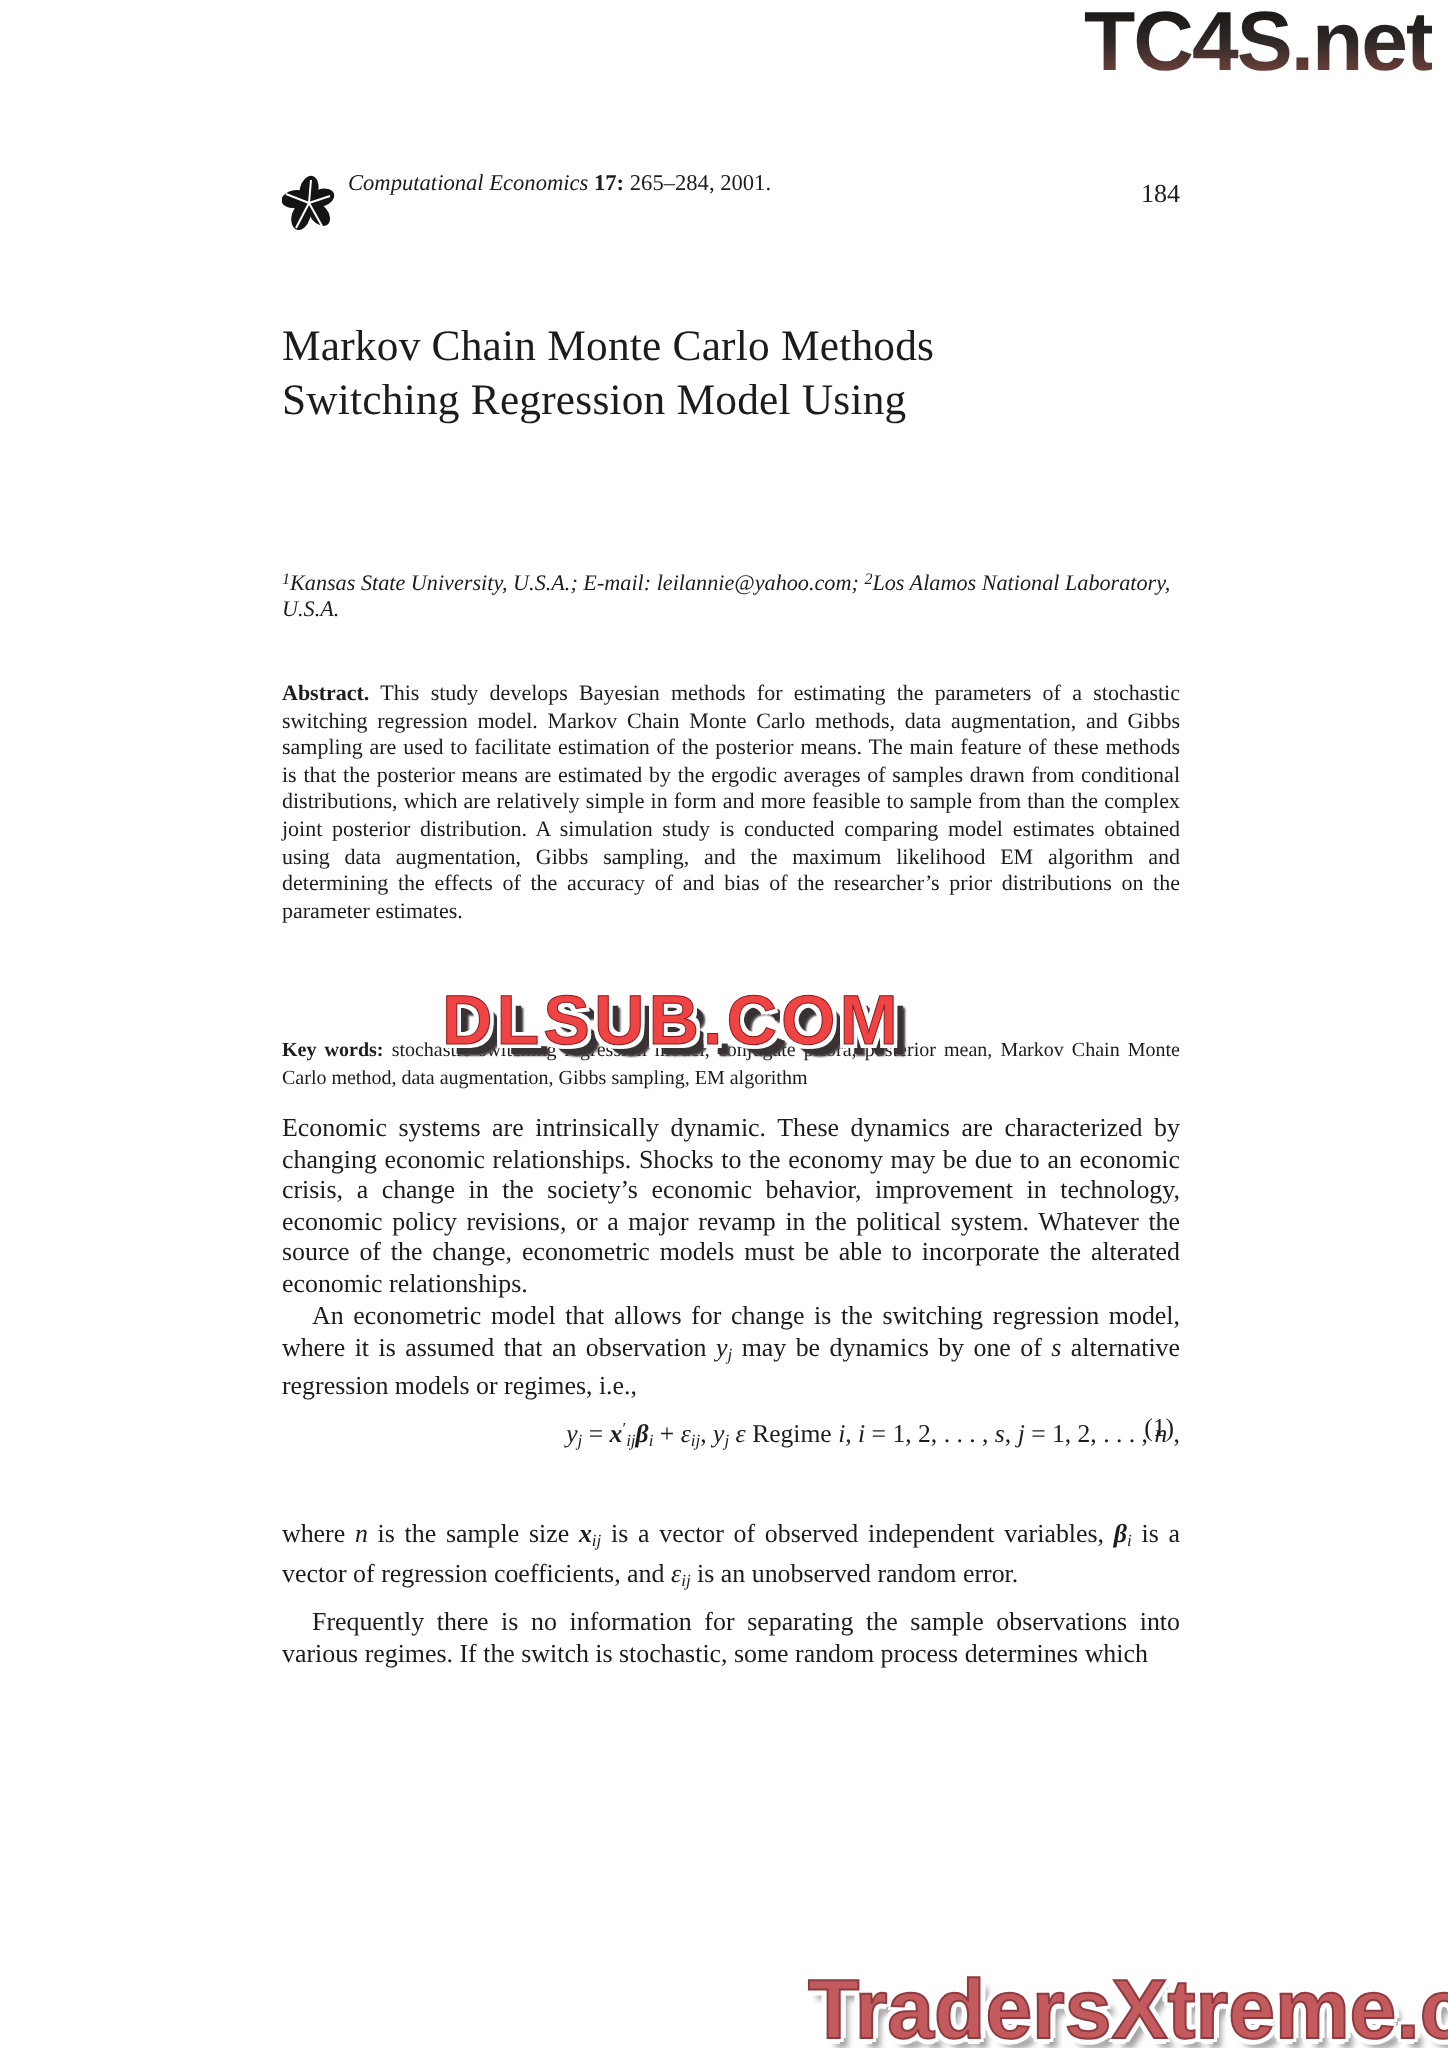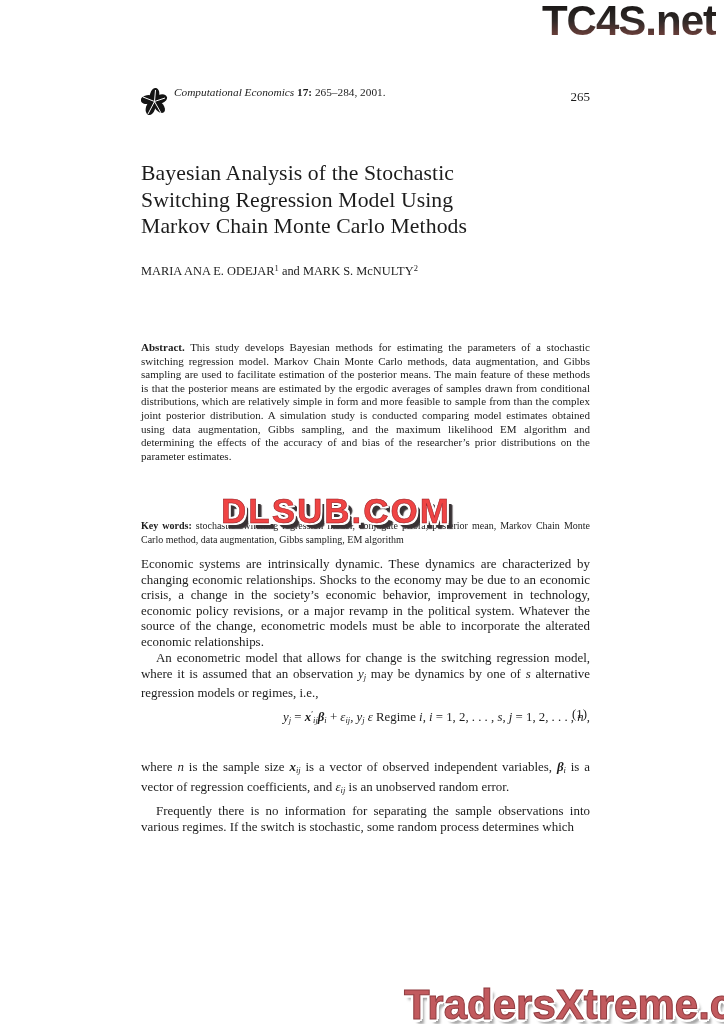--- a/index.html
+++ b/index.html
@@ -108,31 +108,30 @@
             <path d="M13.5 14.5 L14.5 3"></path>
             <path d="M13.5 14.5 L24 11"></path>
             <path d="M13.5 14.5 L20 26"></path>
             <path d="M13.5 14.5 L7 27"></path>
             <path d="M13.5 14.5 L2 10"></path>
           </g>
         </svg>
       </span>
       <div class="header-text"><span class="jname">Computational Economics</span><span class="vol"> 17: </span><span class="pages"> 265–284, 2001.</span><br>
       </div>
-      <div class="pagenum">265</div>
+      <div class="pagenum">184</div>
     </div>
 
     <div class="abs title">
-      <div>Bayesian Analysis of the Stochastic</div>
+      <div>Markov Chain Monte Carlo Methods</div>
       <div>Switching Regression Model Using</div>
-      <div>Markov Chain Monte Carlo Methods</div>
     </div>
 
-    <div class="abs authors"><span>MARIA ANA E. ODEJAR</span><sup>1</sup><span> and </span><span>MARK S. McNULTY</span><sup>2</sup></div>
 
+    <div class="abs affil"><sup>1</sup><span>Kansas State University, U.S.A.; E-mail: leilannie@yahoo.com; </span><sup>2</sup><span>Los Alamos National Laboratory, U.S.A.</span></div>
 
     <div class="abs abstract">
       <b class="lbl">Abstract.</b>
       <span>This study develops Bayesian methods for estimating the parameters of a stochastic switching regression model. Markov Chain Monte Carlo methods, data augmentation, and Gibbs sampling are used to facilitate estimation of the posterior means. The main feature of these methods is that the posterior means are estimated by the ergodic averages of samples drawn from conditional distributions, which are relatively simple in form and more feasible to sample from than the complex joint posterior distribution. A simulation study is conducted comparing model estimates obtained using data augmentation, Gibbs sampling, and the maximum likelihood EM algorithm and determining the effects of the accuracy of and bias of the researcher’s prior distributions on the parameter estimates.</span>
     </div>
 
     <div class="abs keywords">
       <b class="lbl">Key words:</b>
       <span>stochastic switching regression model, conjugate priora, posterior mean, Markov Chain Monte Carlo method, data augmentation, Gibbs sampling, EM algorithm</span>
     </div>

